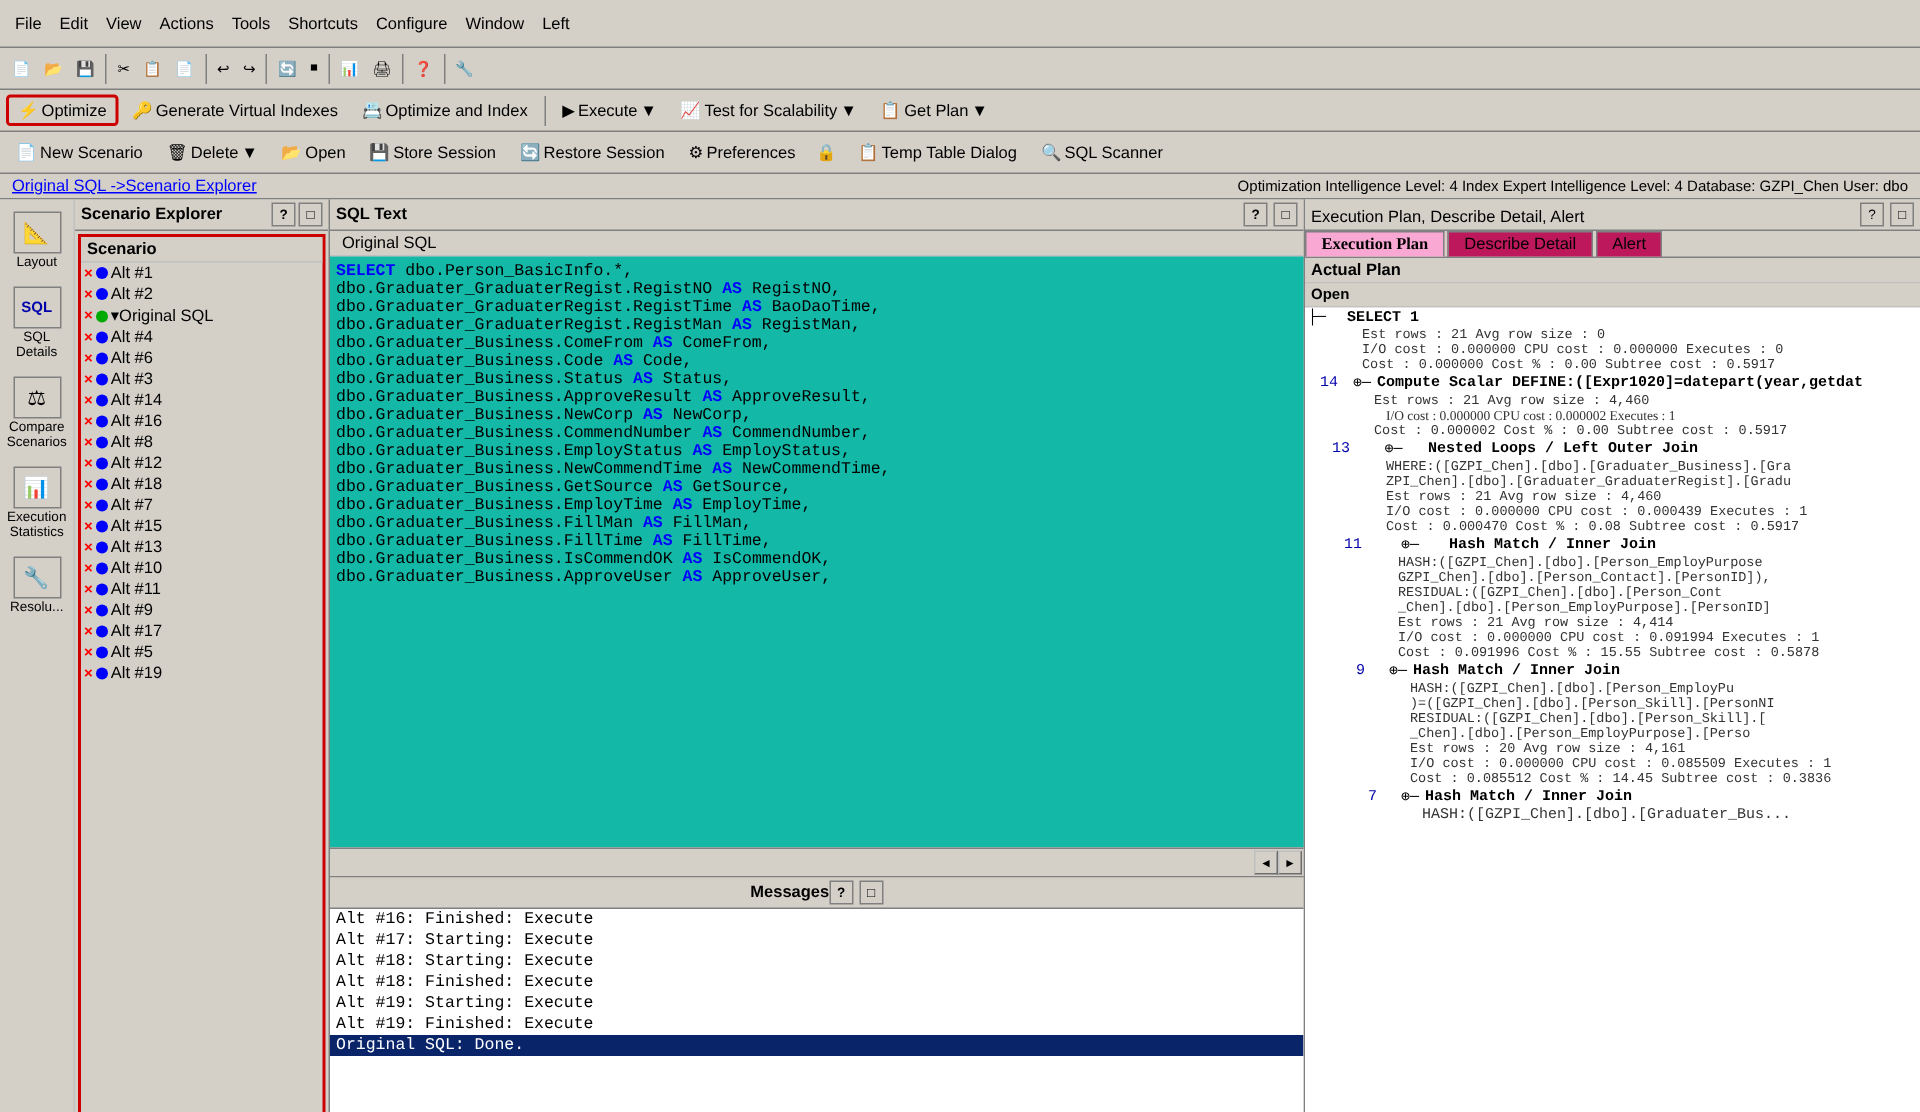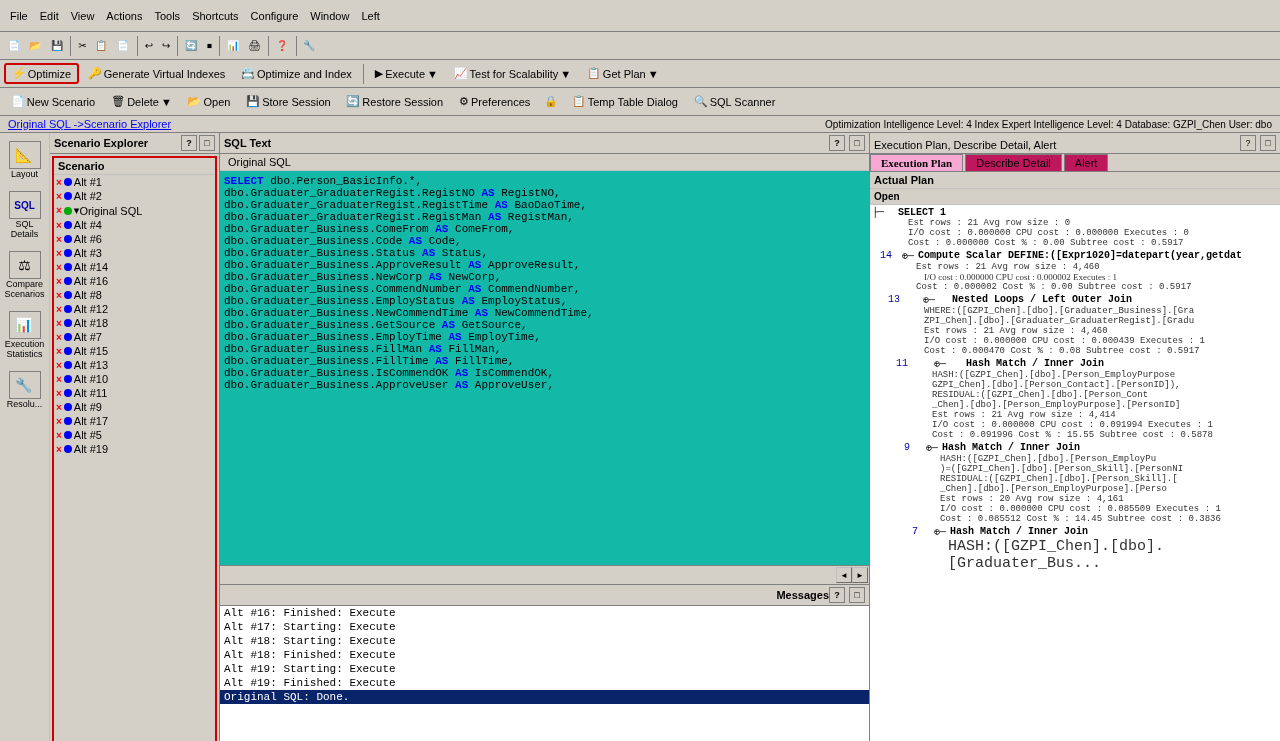--- a/index.html
+++ b/index.html
@@ -42,21 +42,21 @@
     
     
     .center-panel { flex: 1; display: flex; flex-direction: column; border-right: 1px solid #808080; }
     .sql-panel { flex: 1; display: flex; flex-direction: column; min-height: 300px; }
     .sql-header { background: #d4d0c8; border-bottom: 1px solid #808080; padding: 2px 4px; display: flex; align-items: center; justify-content: space-between; font-size: 11px; font-weight: bold; }
     .sql-subheader { background: #d4d0c8; padding: 2px 8px; font-size: 11px; border-bottom: 1px solid #c0c0c0; }
     .sql-content { flex: 1; overflow: auto; background: #14b8a6; font-family: 'Courier New', monospace; font-size: 11px; padding: 4px; }
     
     
     .messages-panel { height: 180px; display: flex; flex-direction: column; border-top: 1px solid #808080; }
-    .messages-header { background: #d4d0c8; border-bottom: 1px solid #808080; padding: 2px 4px; display: flex; align-items: center; justify-content: flex-end; font-size: 11px; font-weight: bold; }
+    .messages-header { background: #d4d0c8; border-bottom: 1px solid #808080; padding: 2px 4px; display: flex; align-items: center; justify-content: center; font-size: 11px; font-weight: bold; }
     .messages-content { flex: 1; overflow-y: auto; background: white; font-size: 11px; font-family: 'Courier New', monospace; }
     .message-line { padding: 1px 4px; }
     .message-line.selected { background: #0a246a; color: white; }
     
     
     .right-panel { width: 410px; min-width: 410px; display: flex; flex-direction: column; background: #d4d0c8; }
     .right-header { background: #d4d0c8; border-bottom: 1px solid #808080; padding: 2px 4px; display: flex; align-items: flex-end; justify-content: space-between; font-size: 11px; }
     .tabs-bar { display: flex; background: #d4d0c8; border-bottom: 1px solid #808080; }
     .tab { padding: 2px 10px; font-size: 11px; cursor: pointer; border: 1px solid #808080; border-bottom: none; background: #be185d; margin-right: 2px; }
     .tab.active { background: #f9a8d4; font-weight: bold; font-family: Liberation Serif, serif; }
@@ -489,21 +489,21 @@
           <div style="margin-left: 36px; font-size: 9px; color: rgb(51, 51, 51);">Est rows : 20 Avg row size : 4,161</div>
           <div style="margin-left: 36px; font-size: 9px; color: rgb(51, 51, 51);">I/O cost : 0.000000 CPU cost : 0.085509 Executes : 1</div>
           <div style="margin-left: 36px; font-size: 9px; color: rgb(51, 51, 51);">Cost : 0.085512 Cost % : 14.45 Subtree cost : 0.3836</div>
         </div>
         <div style="margin-bottom: 2px; margin-left: 40px;">
           <div style="display: flex; align-items: flex-start; gap: 4px;">
             <span style="color: rgb(0, 0, 170); min-width: 18px; font-size: 10px;">7</span>
             <span style="font-size: 10px;">⊕─</span>
             <span style="font-size: 10px; font-weight: bold;">Hash Match / Inner Join</span>
           </div>
-          <div style="margin-left: 36px; font-size: 15px; color: rgb(51, 51, 51);">HASH:([GZPI_Chen].[dbo].[Graduater_Bus...</div>
+          <div style="margin-left: 36px; font-size: 10px; color: rgb(51, 51, 51);">HASH:([GZPI_Chen].[dbo].[Graduater_Bus...</div>
         </div>
       </div>
 
     <div class="plan-scan">
       <div class="plan-scan-dot"></div>
       <span>1  Scan rows from the table [GZPI_Chen].[dbo].[Graduater_Business].</span>
     </div>
   </div>
 </div>
 

